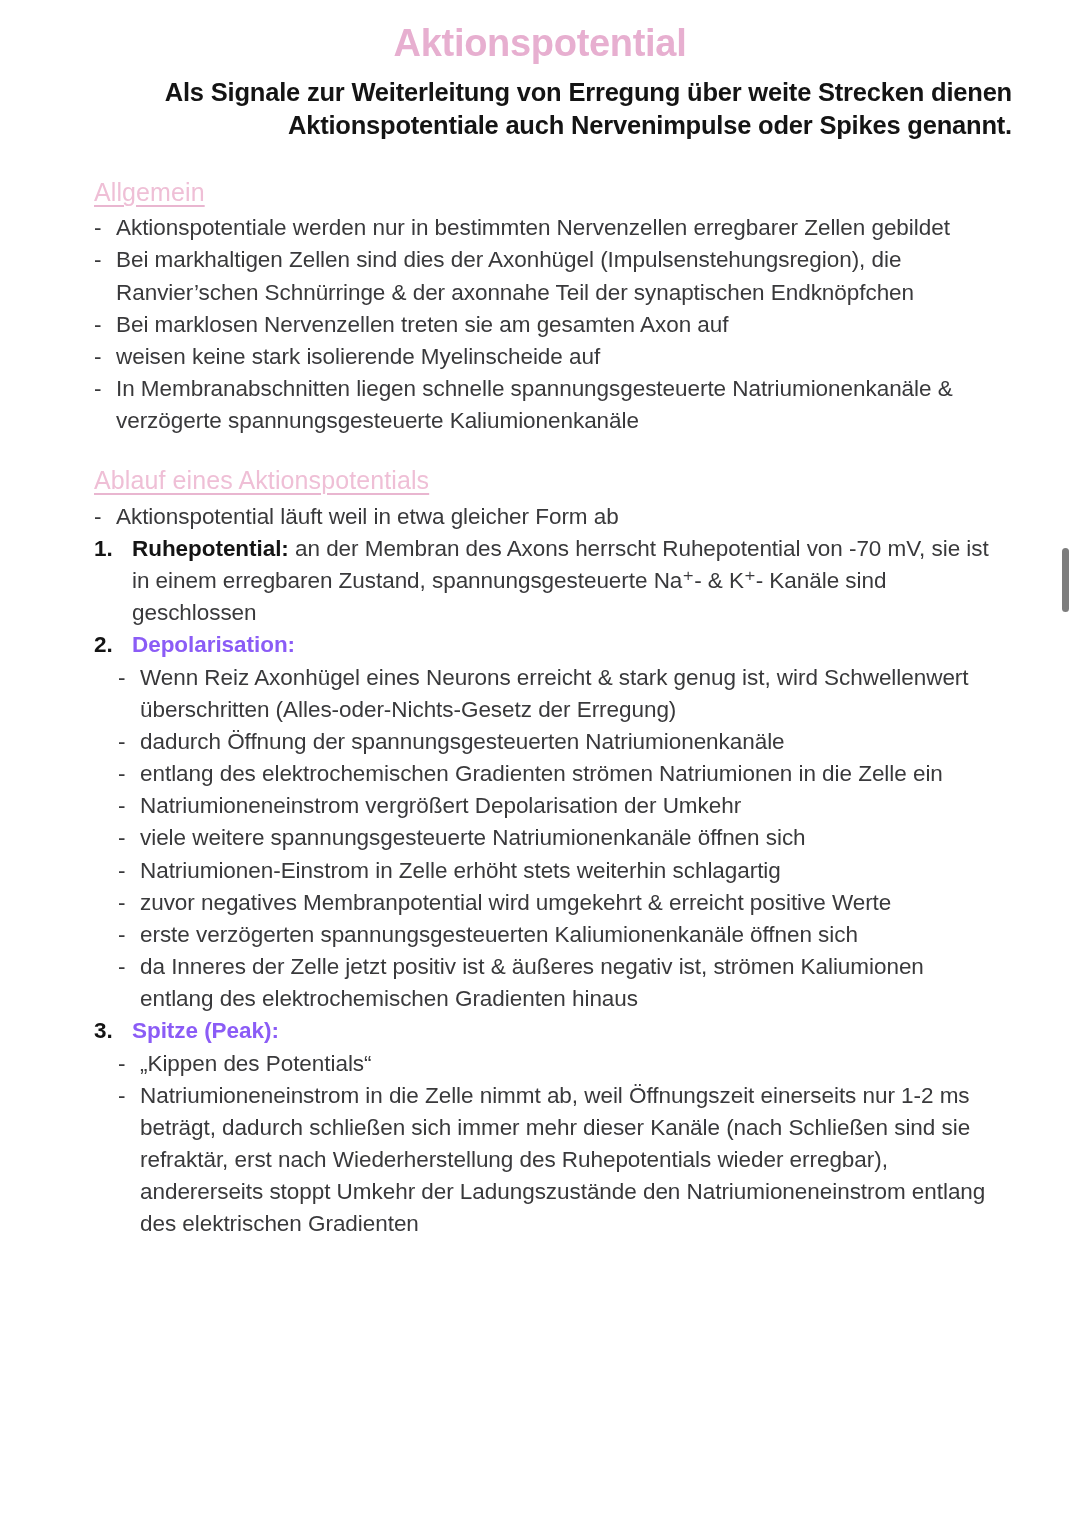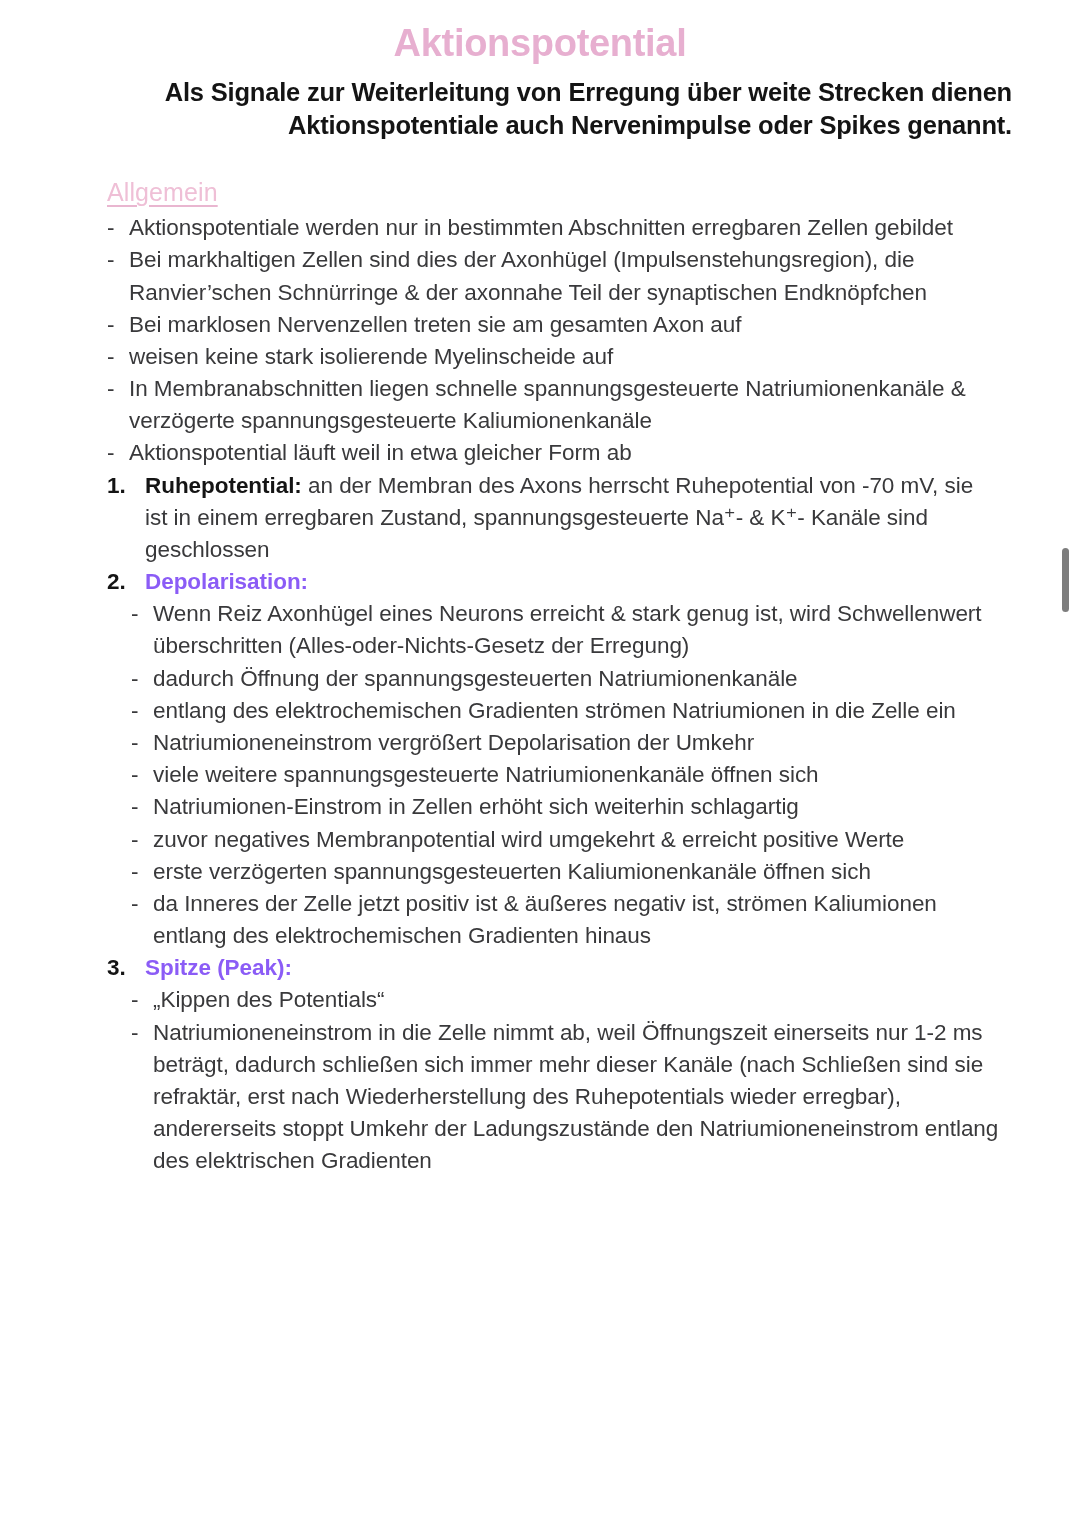--- a/index.html
+++ b/index.html
@@ -42,21 +42,20 @@
     color: #141414;
     line-height: 1.32;
     letter-spacing: -0.2px;
   }
 
   
   .content {
     margin-top: 34px;
     padding-left: 94px;
     padding-right: 80px;
-    margin-left: 13px;
   }
 
   .section-heading {
     font-size: 25px;
     font-weight: 400;
     color: #efbfd6;
     text-decoration: underline;
     text-decoration-color: #e9b6d0;
     text-underline-offset: 4px;
     text-decoration-thickness: 1.5px;
@@ -148,21 +147,21 @@
 
   <p class="doc-subtitle">Als Signale zur Weiterleitung von Erregung über weite Strecken dienen Aktionspotentiale auch Nervenimpulse oder Spikes genannt.</p>
 
   <div class="content">
 
     <div class="section-heading">Allgemein</div>
 
     <div class="block">
       <div class="row lvl1">
         <span class="marker">-</span>
-        <span class="txt">Aktionspotentiale werden nur in bestimmten Abschnitten erregbaren Zellen gebildet</span>
+        <span class="txt">Aktionspotentiale werden nur in bestimmten Nervenzellen erregbarer Zellen gebildet</span>
       </div>
       <div class="row lvl1">
         <span class="marker">-</span>
         <span class="txt">Bei markhaltigen Zellen sind dies der Axonhügel (Impulsenstehungsregion), die Ranvier’schen Schnürringe &amp; der axonnahe Teil der synaptischen Endknöpfchen</span>
       </div>
       <div class="row lvl1">
         <span class="marker">-</span>
         <span class="txt">Bei marklosen Nervenzellen treten sie am gesamten Axon auf</span>
       </div>
     </div>
@@ -172,20 +171,21 @@
       <div class="row lvl1">
         <span class="marker">-</span>
         <span class="txt">weisen keine stark isolierende Myelinscheide auf</span>
       </div>
       <div class="row lvl1">
         <span class="marker">-</span>
         <span class="txt">In Membranabschnitten liegen schnelle spannungsgesteuerte Natriumionenkanäle &amp; verzögerte spannungsgesteuerte Kaliumionenkanäle</span>
       </div>
     </div>
 
+    <div class="section-heading sh-gap">Ablauf eines Aktionspotentials</div>
 
     <div class="block">
 
       <div class="row lvl1">
         <span class="marker">-</span>
         <span class="txt">Aktionspotential läuft weil in etwa gleicher Form ab</span>
       </div>
 
       <div class="row num">
         <span class="marker">1.</span>
@@ -212,21 +212,21 @@
       <div class="row lvl2">
         <span class="marker">-</span>
         <span class="txt">Natriumioneneinstrom vergrößert Depolarisation der Umkehr</span>
       </div>
       <div class="row lvl2">
         <span class="marker">-</span>
         <span class="txt">viele weitere spannungsgesteuerte Natriumionenkanäle öffnen sich</span>
       </div>
       <div class="row lvl2">
         <span class="marker">-</span>
-        <span class="txt">Natriumionen-Einstrom in Zellen erhöht sich weiterhin schlagartig</span>
+        <span class="txt">Natriumionen-Einstrom in Zelle erhöht stets weiterhin schlagartig</span>
       </div>
       <div class="row lvl2">
         <span class="marker">-</span>
         <span class="txt">zuvor negatives Membranpotential wird umgekehrt &amp; erreicht positive Werte</span>
       </div>
       <div class="row lvl2">
         <span class="marker">-</span>
         <span class="txt">erste verzögerten spannungsgesteuerten Kaliumionenkanäle öffnen sich</span>
       </div>
       <div class="row lvl2">

